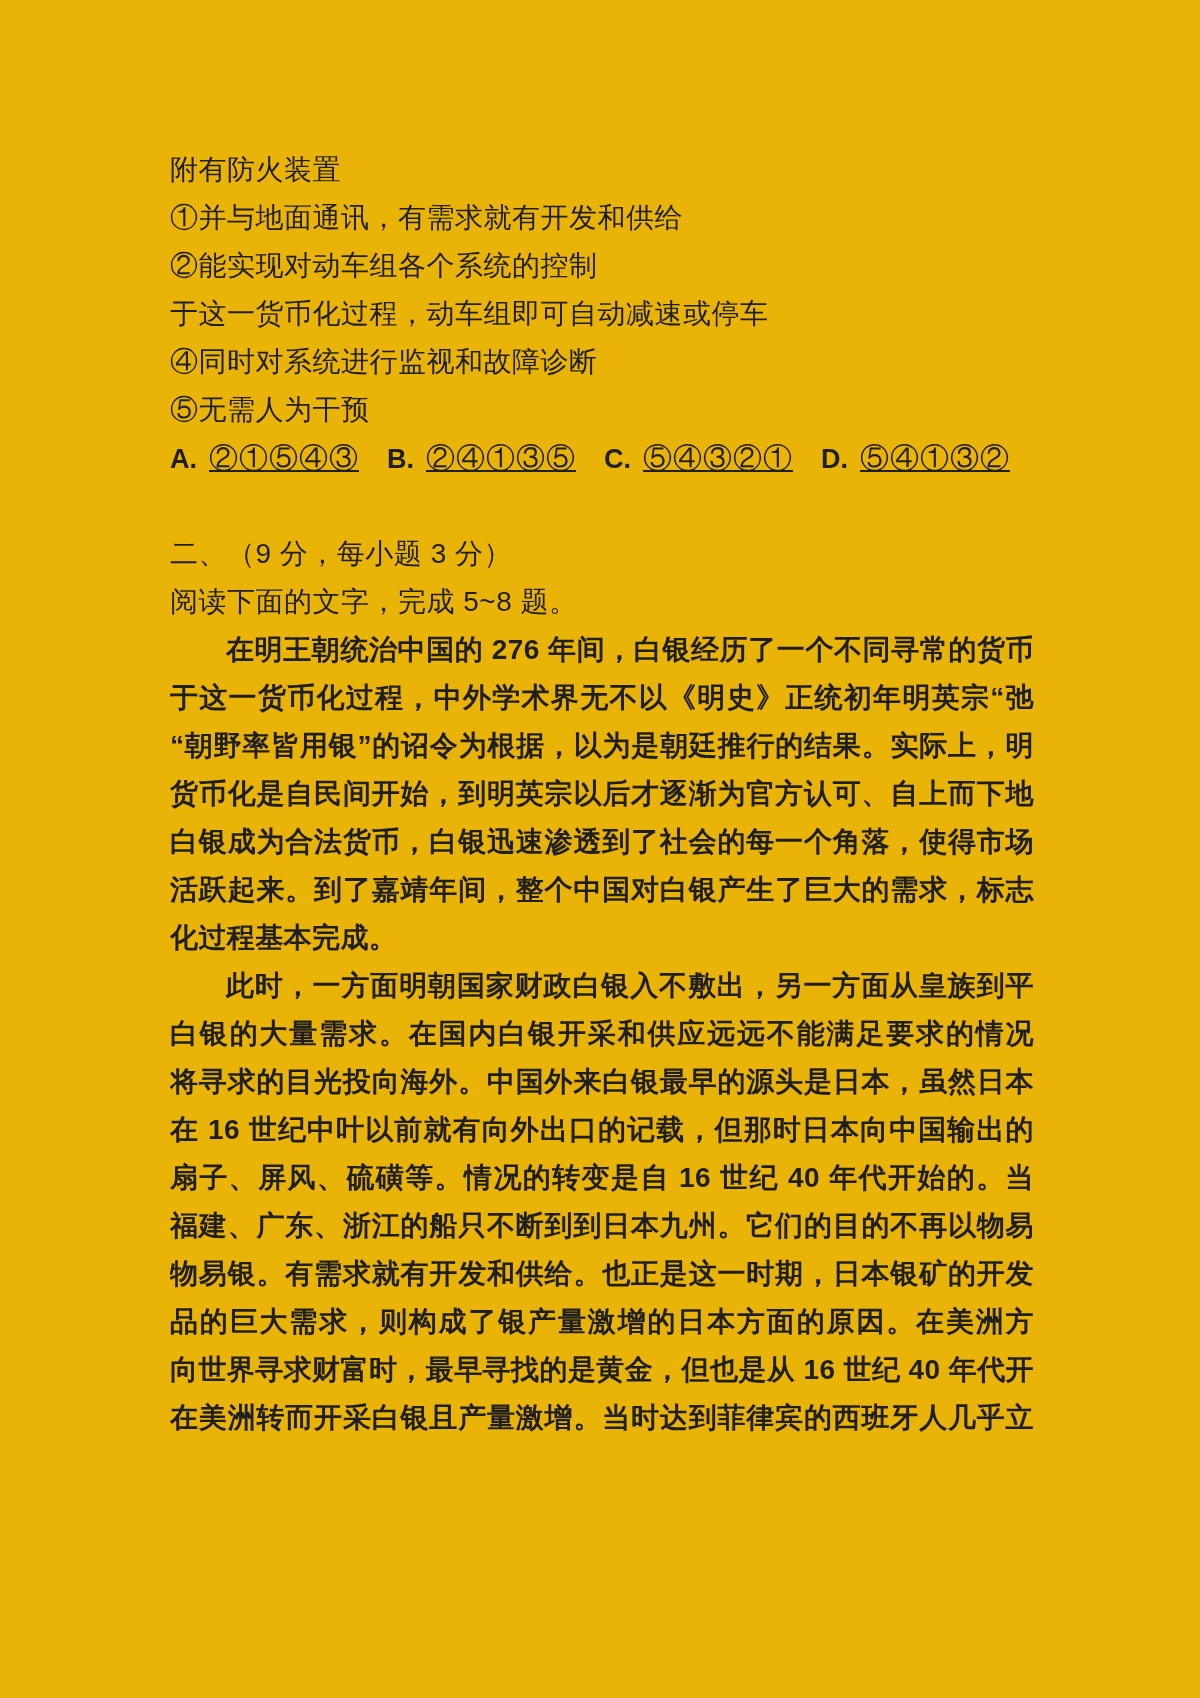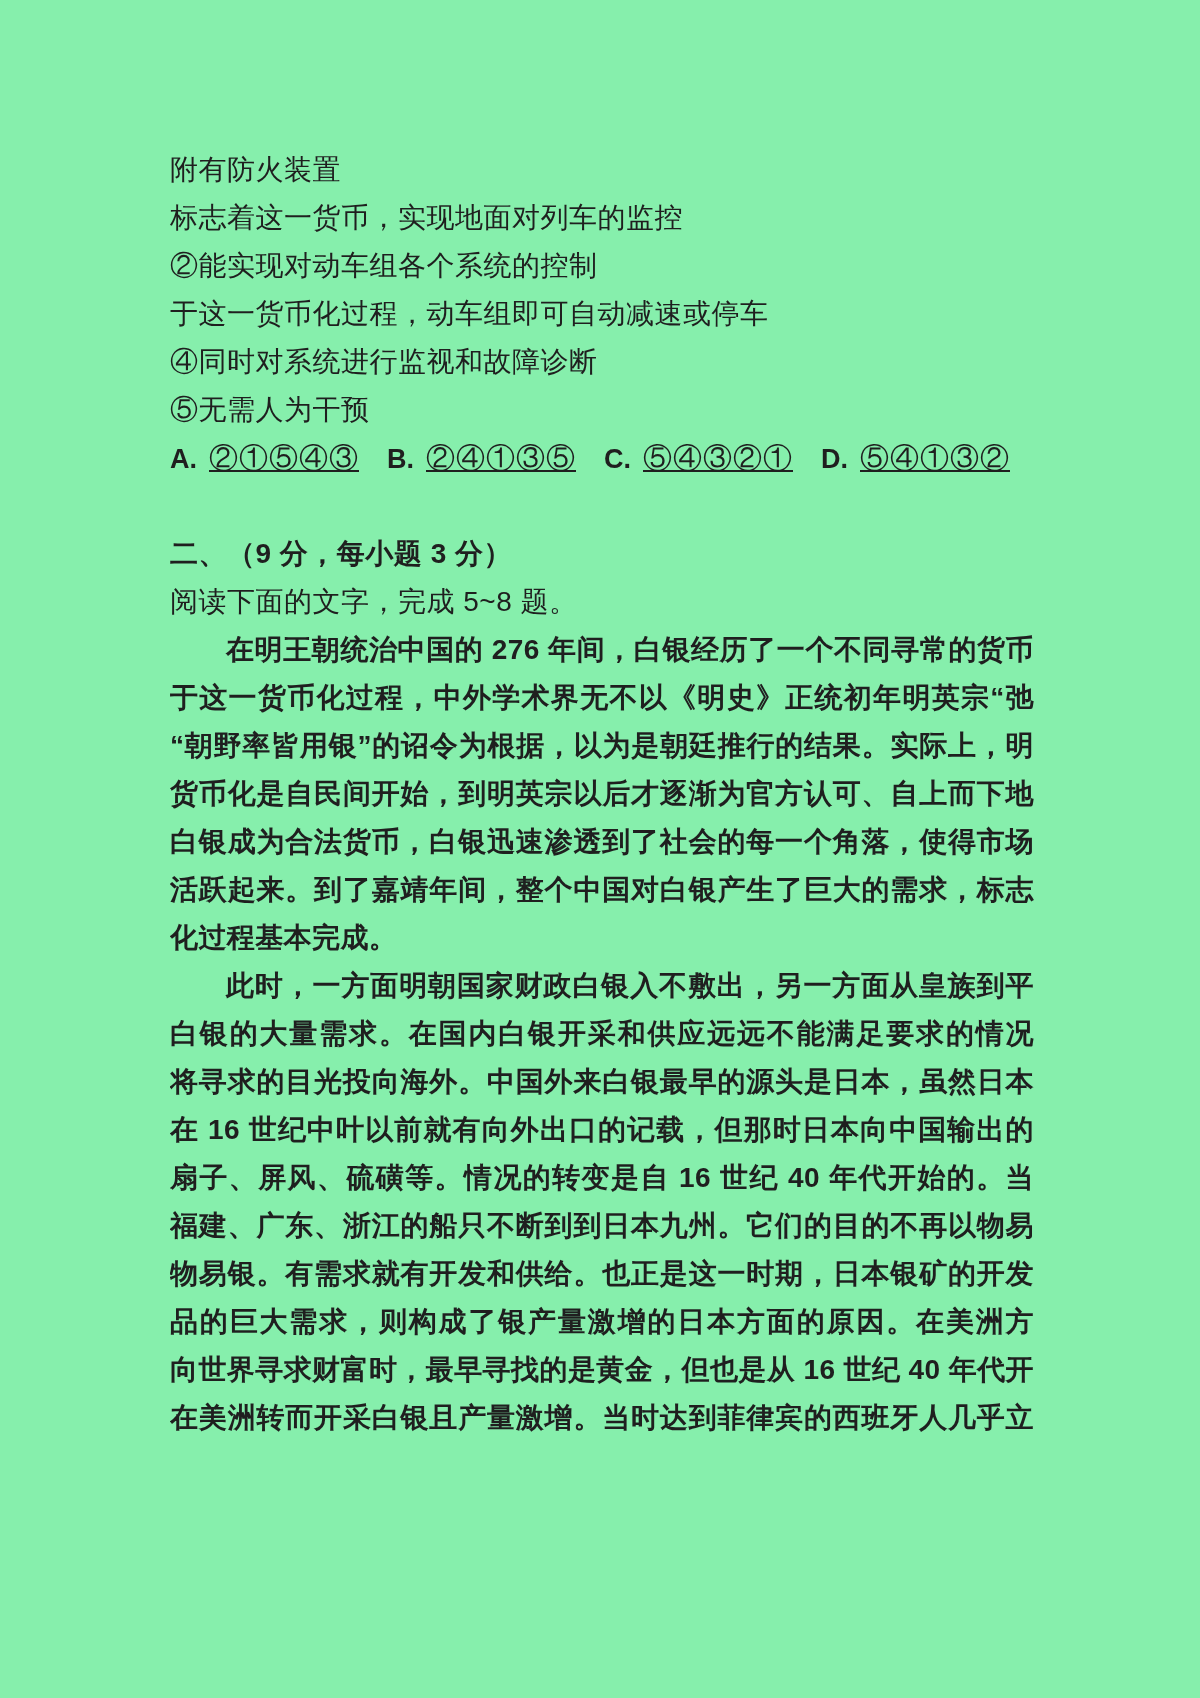--- a/index.html
+++ b/index.html
@@ -14,21 +14,21 @@
     position: relative;
     font-family: "Liberation Sans", sans-serif;
     color: #1f1f1f;
     overflow: hidden;
   }
   .sheet {
     position: absolute;
     top: 0; left: 0;
     width: 1200px;
     height: 1698px;
-    background: #86efac;
+    background: #eab308;
   }
   .content {
     position: absolute;
     top: 146px;
     left: 170px;
     width: 864px;
   }
 
   
   .qline {
@@ -61,21 +61,21 @@
     letter-spacing: 1px;
     text-decoration: underline;
   }
 
   
   .section-heading {
     margin: 48px 0 0 0;
     height: 48px;
     line-height: 48px;
     font-size: 28px;
-    font-weight: 700;
+    font-weight: 400;
     letter-spacing: 0.5px;
     white-space: nowrap;
   }
   .instruction {
     height: 48px;
     line-height: 48px;
     font-size: 28px;
     letter-spacing: 0.5px;
     white-space: nowrap;
   }
@@ -100,21 +100,21 @@
 <body>
 
 <div class="sheet">
   <div class="content">
 
     <section>
       <div class="qline">附有防火装置</div>
 
       <div>
 
-      <div class="qline first">标志着这一货币，实现地面对列车的监控</div>
+      <div class="qline first">①并与地面通讯，有需求就有开发和供给</div>
           <div class="qline">②能实现对动车组各个系统的控制</div>
           <div class="qline">于这一货币化过程，动车组即可自动减速或停车</div>
           <div class="qline">④同时对系统进行监视和故障诊断</div>
           <div class="qline last">⑤无需人为干预</div>
         </div>
 
       <div class="options-row">
         <div class="option">
           <span class="opt-label">A.</span>
           <span class="opt-value">②①⑤④③</span>

